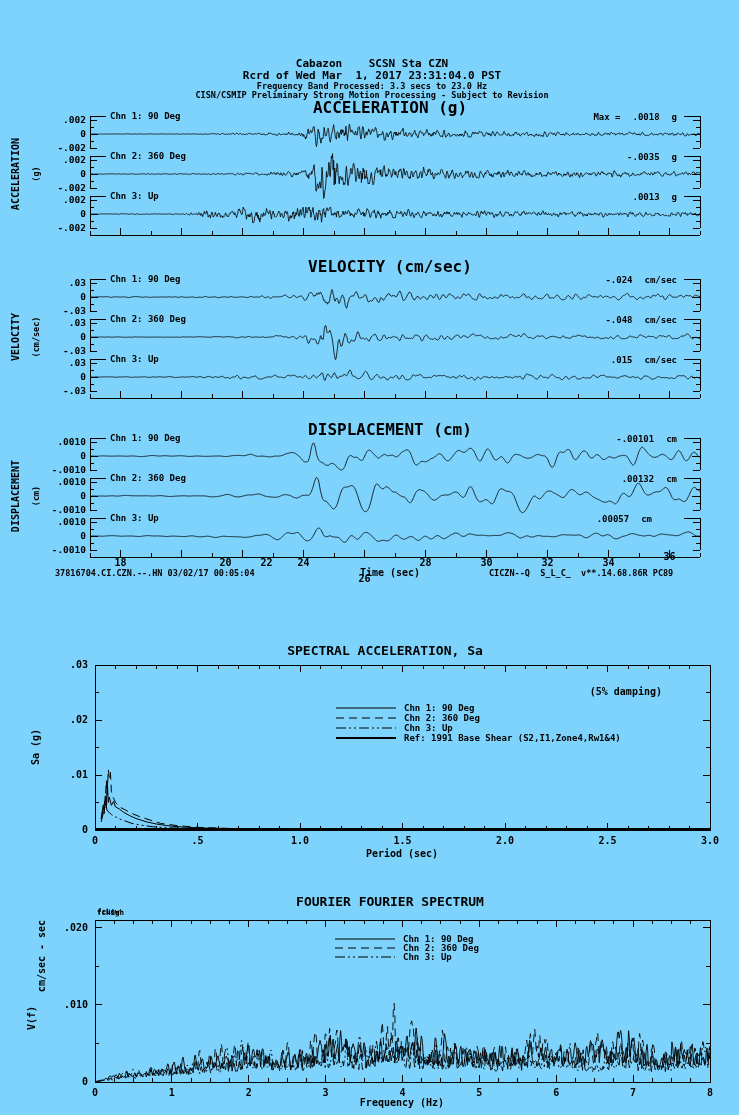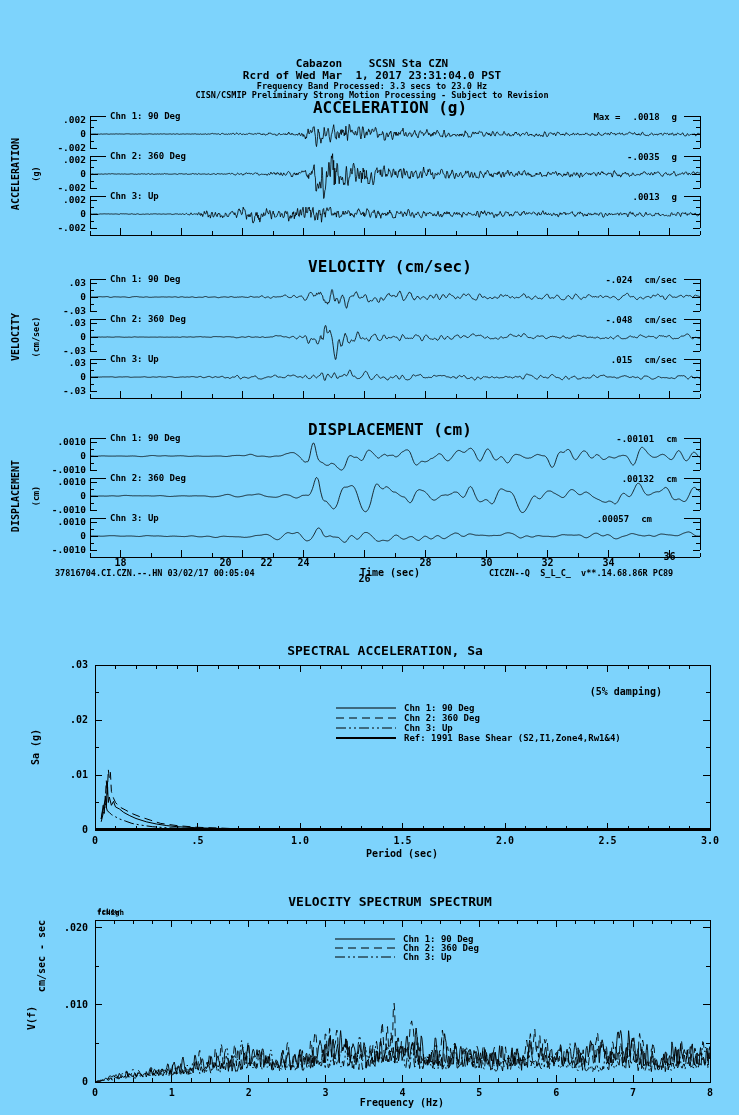--- a/index.html
+++ b/index.html
@@ -78,21 +78,21 @@
 
   <div class="lbl s10 anc-c" style="left:390px;top:573px">Time (sec)</div>
   <div class="lbl s8 anc-l" style="left:55px;top:573px">37816704.CI.CZN.--.HN 03/02/17 00:05:04</div>
   <div class="lbl s8 anc-l" style="left:489px;top:573px">CICZN--Q  S_L_C_  v**.14.68.86R PC89</div>
 
   <div class="lbl s13 anc-c" style="left:385px;top:650px">SPECTRAL ACCELERATION, Sa</div>
   <div class="lbl s10 anc-r" style="left:662px;top:692px">(5% damping)</div>
   <div class="lbl s10 anc-c" style="left:402px;top:854px">Period (sec)</div>
   <div class="lbl s10 rot" style="left:36px;top:747px">Sa (g)</div>
 
-  <div class="lbl s13 anc-c" style="left:390px;top:901px">VELOCITY SPECTRUM SPECTRUM</div>
+  <div class="lbl s13 anc-c" style="left:390px;top:901px">FOURIER FOURIER SPECTRUM</div>
   <div class="lbl s10 anc-c" style="left:402px;top:1103px">Frequency (Hz)</div>
   <div class="lbl s10 rot" style="left:32px;top:1018px">V(f)</div>
   <div class="lbl s10 rot" style="left:42px;top:956px">cm/sec - sec</div>
   <div class="lbl s7 anc-l" style="left:97px;top:912px">fcLow</div>
   <div class="lbl s7 anc-l" style="left:97px;top:913px">fcHigh</div>
 
   <div id="gen">
       <div class="lbl s9 anc-l" style="left: 110px; top: 116px;">Chn 1: 90 Deg</div>
       <div class="lbl s95 anc-r" style="left: 86px; top: 120px;">.002</div>
       <div class="lbl s95 anc-r" style="left: 86px; top: 134px;">0</div>

